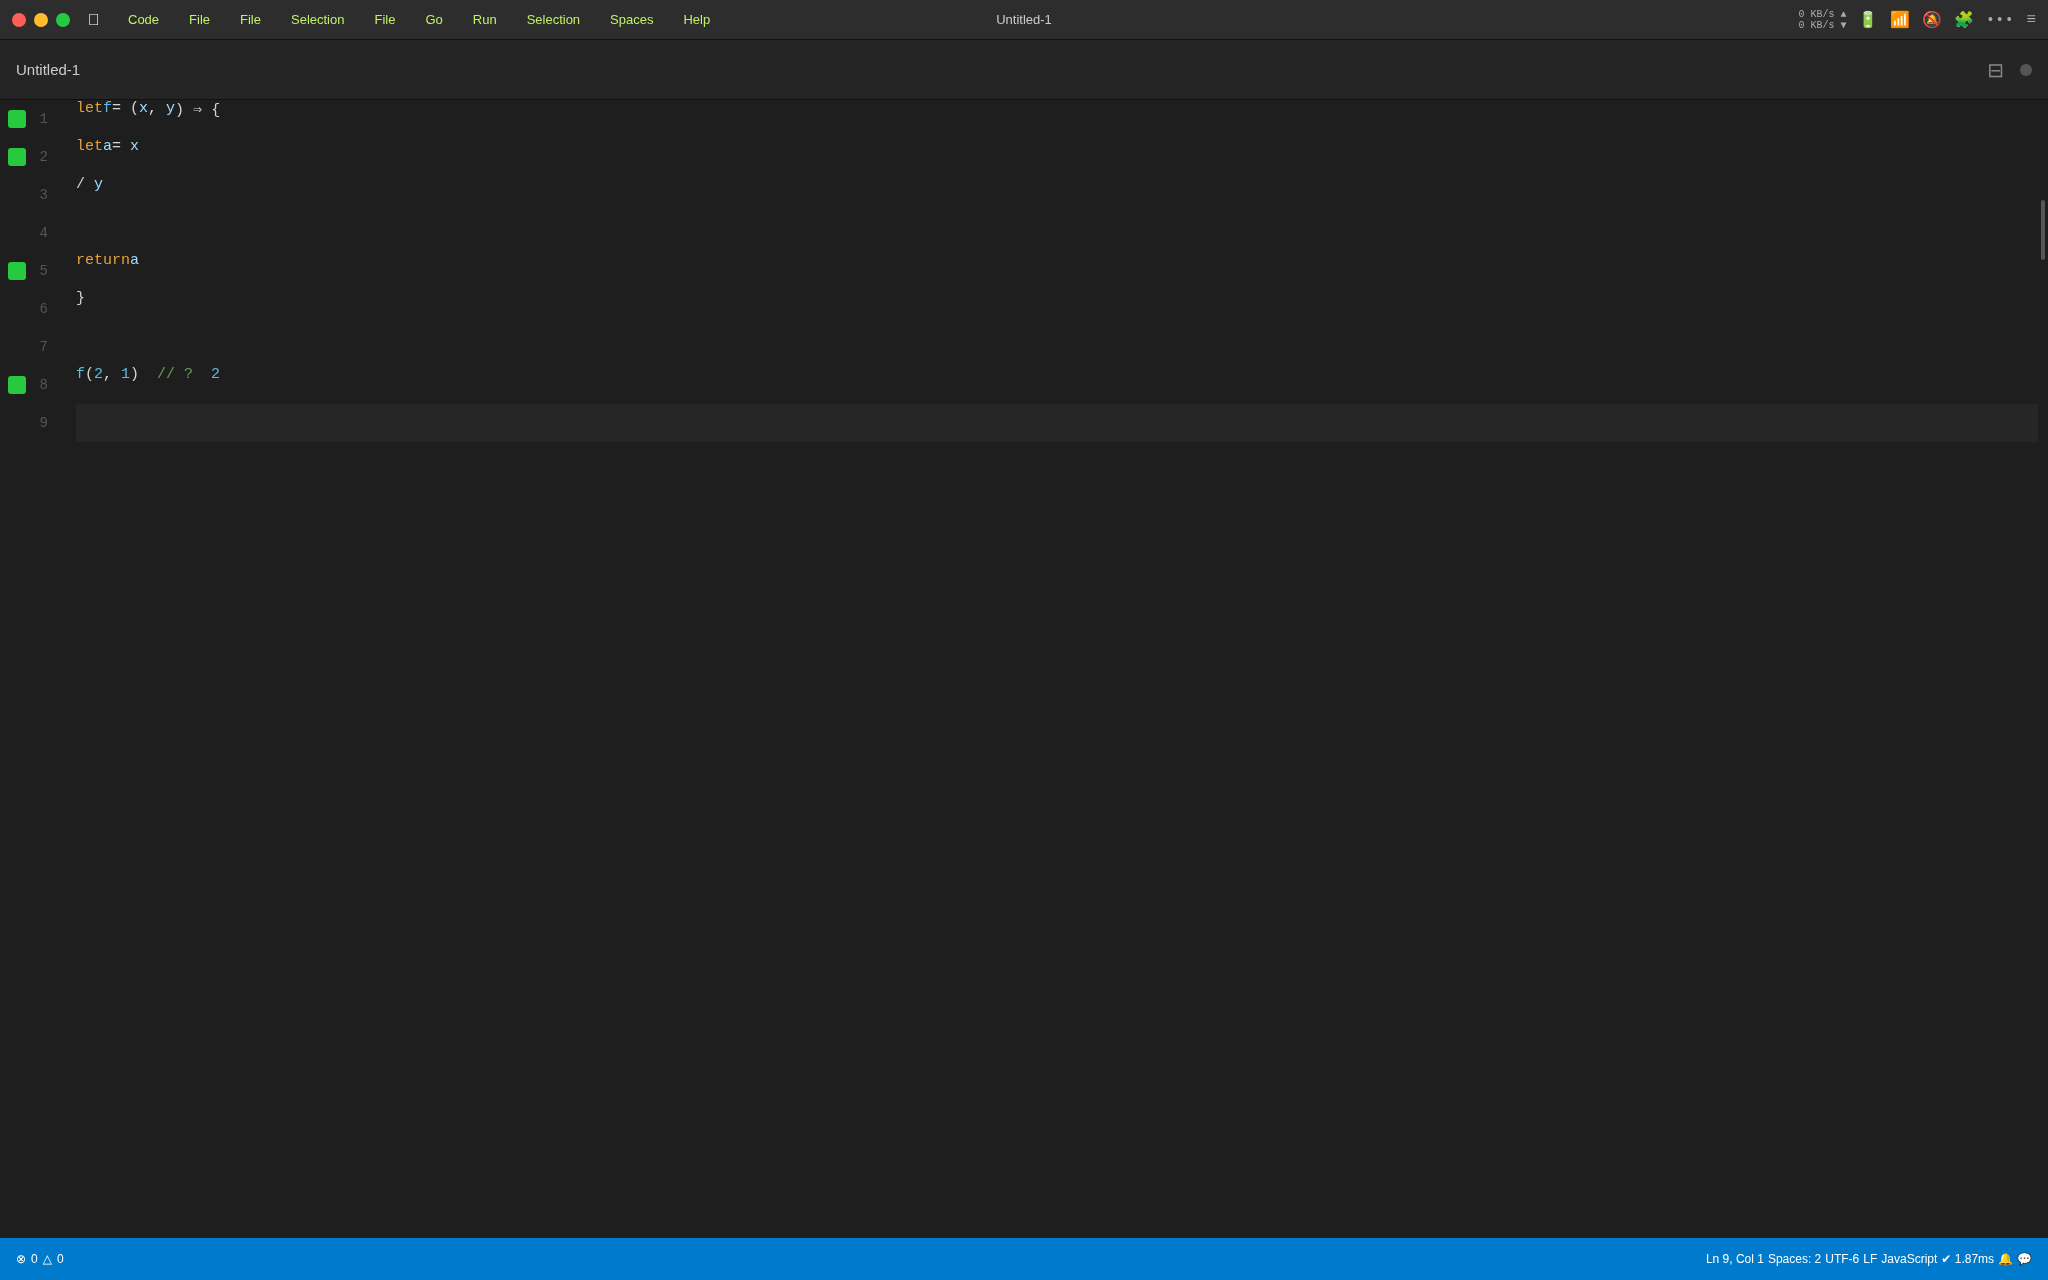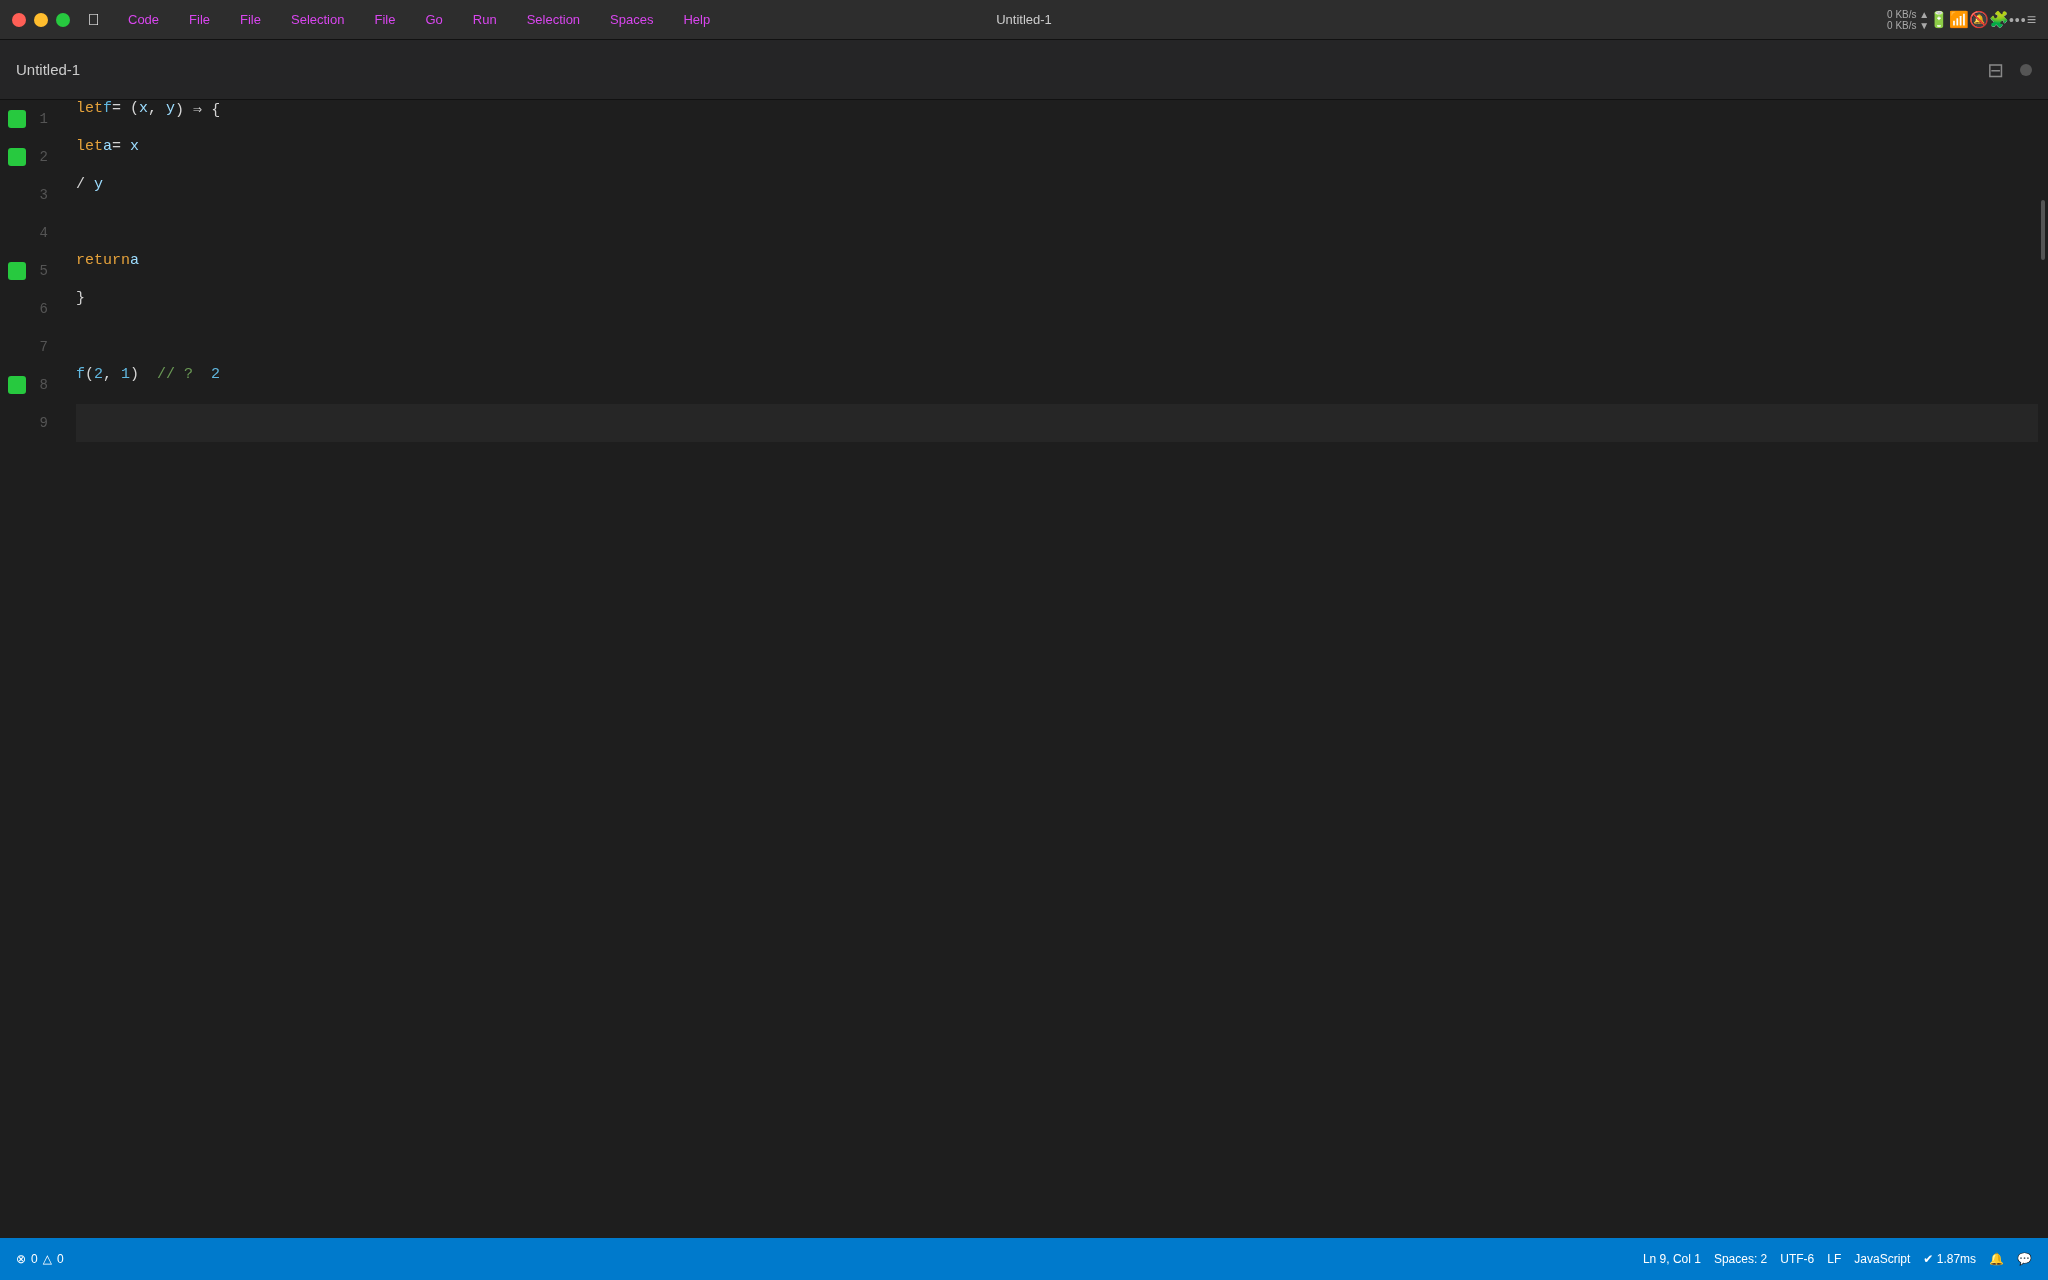--- a/index.html
+++ b/index.html
@@ -22,39 +22,41 @@
       gap: 18px;
       border-bottom: 1px solid #111;
       position: relative;
     }
     .menubar-apple {
       font-size: 16px;
       color: #fff;
       margin-right: 4px;
     }
     .menubar-item {
-      color: #d946ef;
+      color: #bef264;
       font-size: 13px;
       cursor: default;
       padding: 2px 6px;
       border-radius: 4px;
     }
     .menubar-title {
       position: absolute;
       left: 50%;
       transform: translateX(-50%);
       color: #ccc;
       font-size: 13px;
     }
     .menubar-right {
       margin-left: auto;
       display: flex;
       align-items: center;
+      gap: 12px;
       color: #aaa;
       font-size: 11px;
+      font-family: Liberation Mono, monospace;
     }
     .traffic-lights {
       display: flex;
       gap: 8px;
       align-items: center;
     }
     .tl { width: 14px; height: 14px; border-radius: 50%; }
     .tl-red { background: #ff5f56; }
     .tl-yellow { background: #ffbd2e; }
     .tl-green { background: #27c93f; }
@@ -190,21 +192,21 @@
       font-size: 12px;
       display: flex;
       align-items: center;
       gap: 5px;
       cursor: pointer;
       white-space: nowrap;
     }
     .status-right {
       margin-left: auto;
       display: flex;
-      gap: 13px;
+      gap: 4px;
     }
   </style>
 </head>
 <body>
 
 <div class="menubar">
   <div class="traffic-lights">
     <div class="tl tl-red"></div>
     <div class="tl tl-yellow"></div>
     <div class="tl tl-green"></div>

